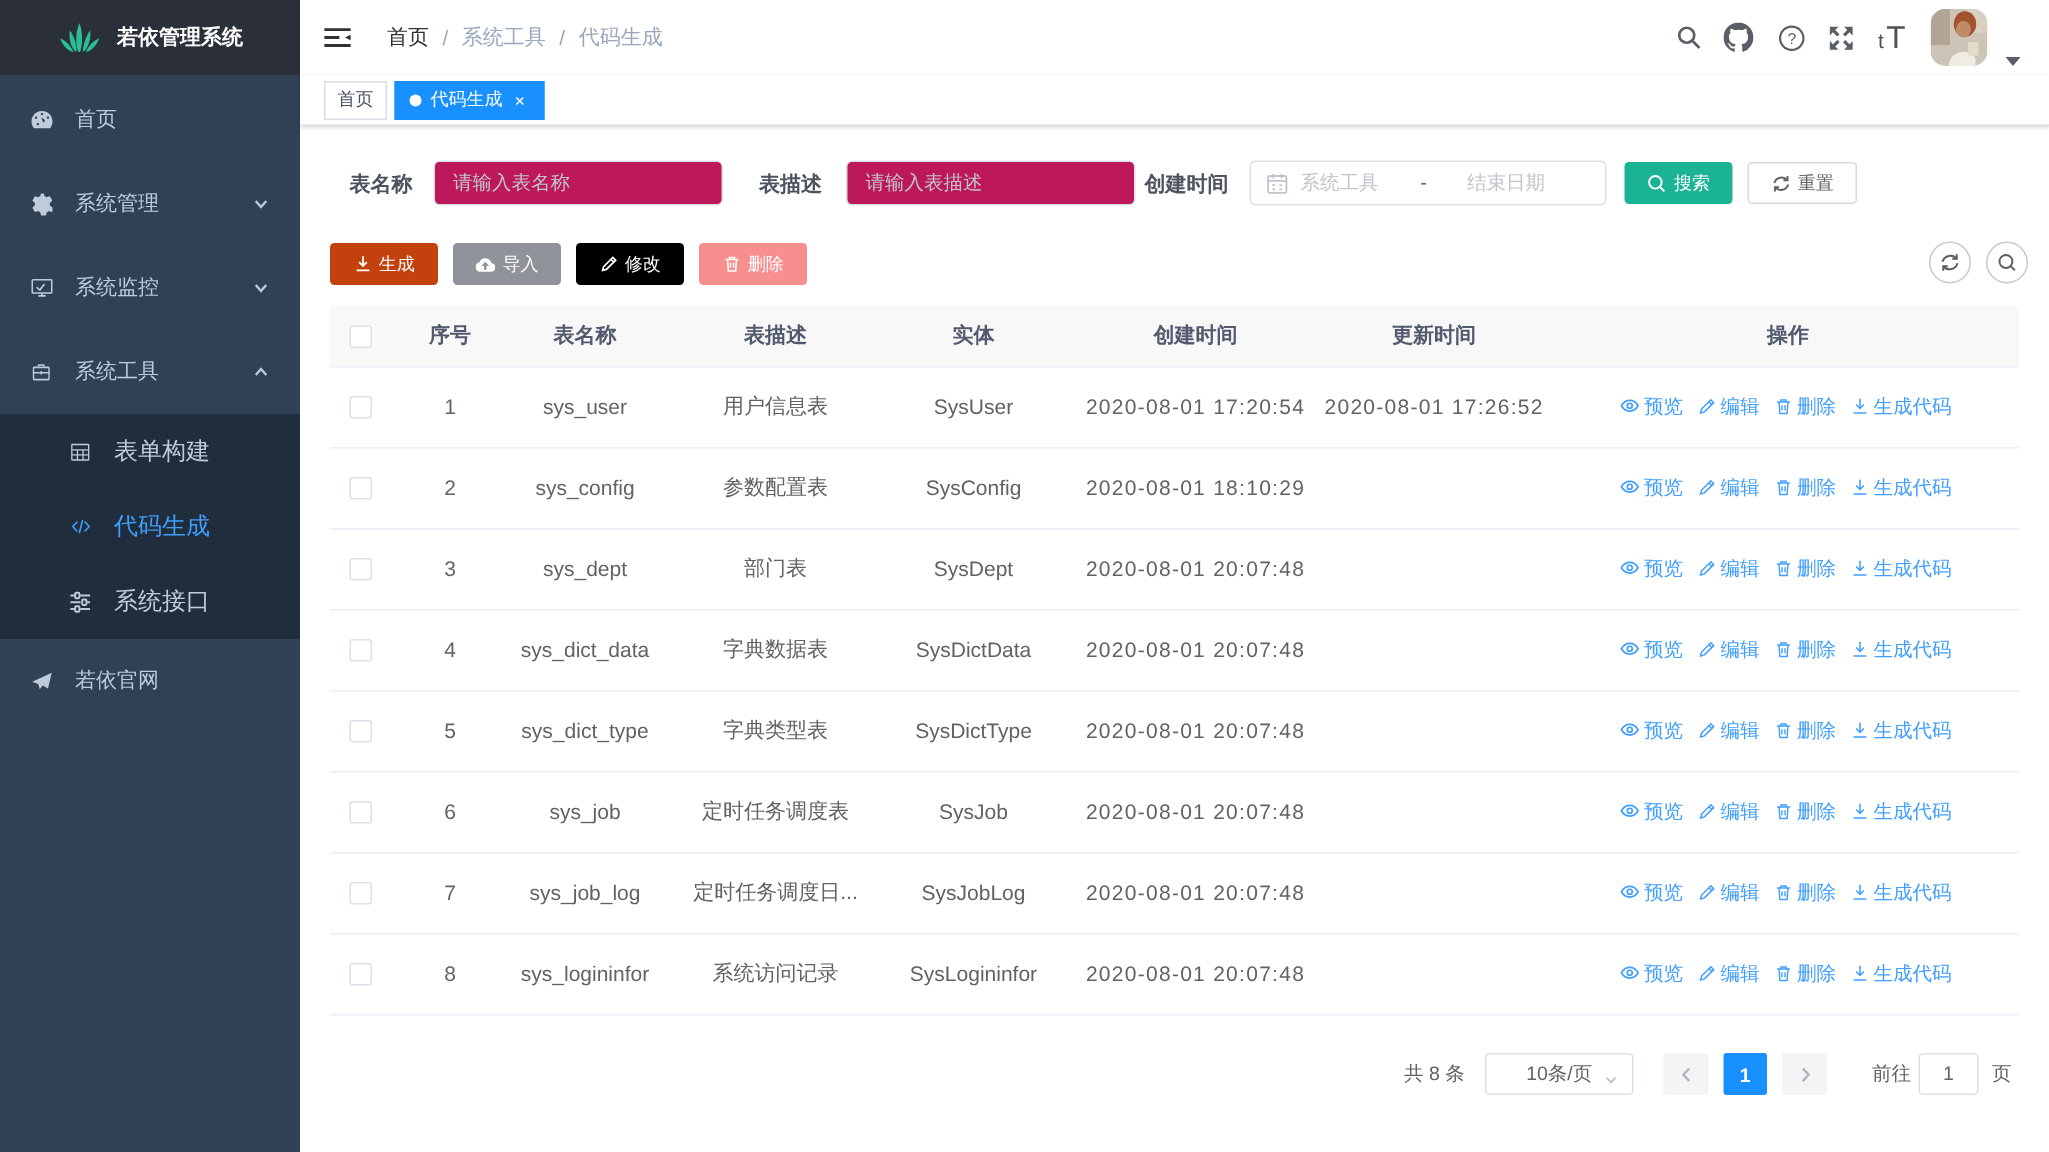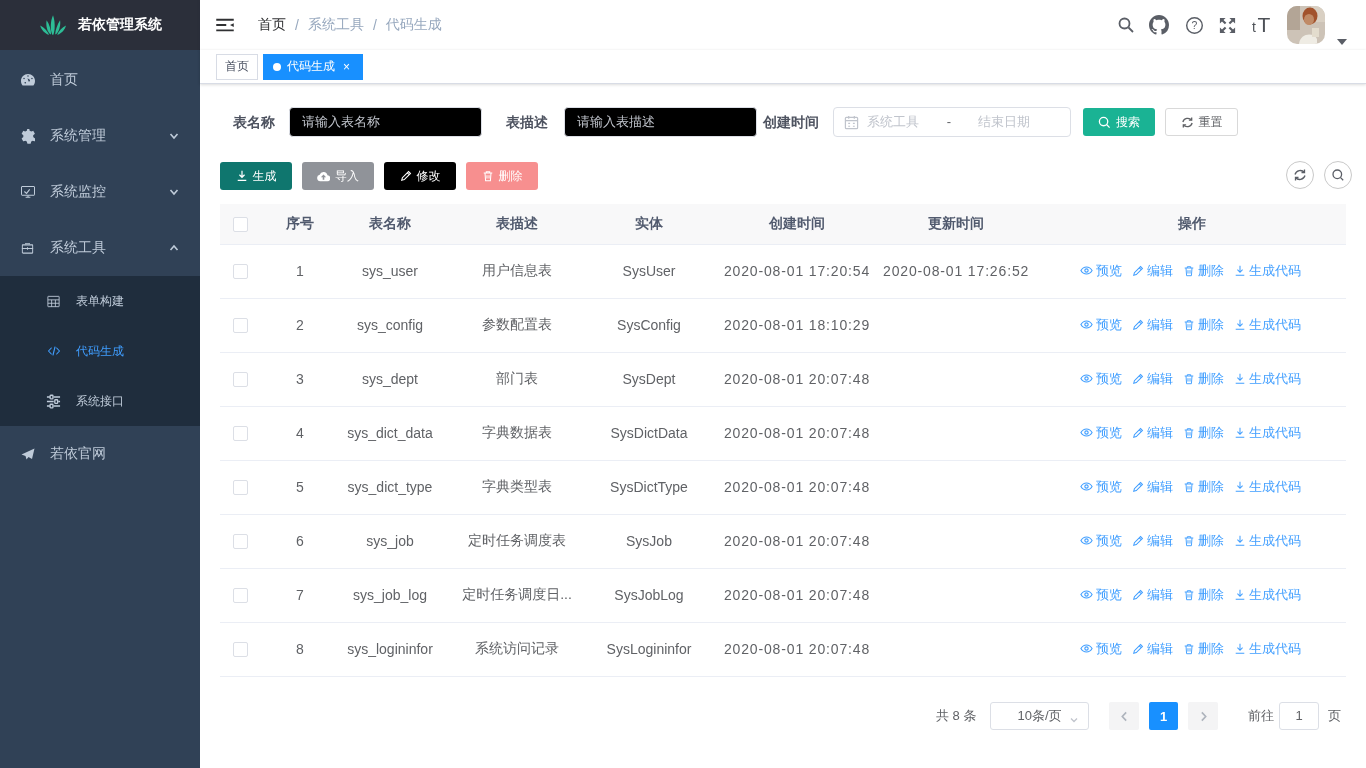--- a/index.html
+++ b/index.html
@@ -8,21 +8,21 @@
 .sidebar { position:absolute; left:0; top:0; width:200px; height:768px; background:#304156; }
 .logo { height:50px; background:#2b2f3a; display:flex; align-items:center; justify-content:center; }
 .logo .ltxt { color:#fff; font-weight:bold; font-size:14px; margin-left:10px; }
 .menu { padding-top:2px; }
 .mitem { height:56px; display:flex; align-items:center; padding-left:20px; position:relative;
   color:#bfcbd9; font-size:14px; cursor:pointer; }
 .mitem .micon { width:24px; height:16px; display:flex; align-items:center; }
 .mitem .mtxt { margin-left:6px; }
 .mitem .caret { position:absolute; right:20px; top:21px; }
 .submenu { background:#1f2d3d; }
-.smitem { height:50px; display:flex; align-items:center; padding-left:46px; color:#bfcbd9; font-size:12px; }
+.smitem { height:50px; display:flex; align-items:center; padding-left:46px; color:#bfcbd9; font-size:16px; }
 .smitem .micon { width:24px; height:16px; display:flex; align-items:center; }
 .smitem .mtxt { margin-left:6px; }
 .smitem.active { color:#409eff; }
 .main { position:absolute; left:200px; top:0; width:1166px; height:768px; }
 .navbar { height:50px; position:relative; box-shadow:0 1px 4px rgba(0,21,41,.08); background:#fff; }
 .hamburger { position:absolute; left:15px; top:15px; }
 .crumbs { position:absolute; left:58px; top:0; height:50px; display:flex; align-items:center; font-size:14px; }
 .crumbs .c1 { color:#303133; }
 .crumbs .sep { color:#97a8be; margin:0 9px; }
 .crumbs .c2 { color:#97a8be; }
@@ -34,21 +34,21 @@
   display:flex; align-items:center; padding-left:16px; position:relative; z-index:2;}
 .tag { height:26px; border:1px solid #d8dce5; background:#fff; color:#495060; font-size:12px;
   display:inline-flex; align-items:center; padding:0 8px; margin-right:5px; }
 .tag.on { background:#1890ff; border-color:#1890ff; color:#fff; padding:0 12px 0 9px; }
 .tag .dot { width:8px; height:8px; border-radius:50%; background:#fff; margin-right:6px; }
 .tag .x { margin-left:8px; font-size:12px; }
 .content { position:relative; height:684px; background:#fff; }
 
 .flabel { position:absolute; font-size:14px; font-weight:bold; color:#4e5360; line-height:30px; top:23px; }
 .finput { position:absolute; top:23px; height:30px; border:1px solid #dcdfe6; border-radius:4px;
-  font-size:13px; color:#c0c4cc; display:flex; align-items:center; padding-left:12px; background:#000000; }
+  font-size:13px; color:#c0c4cc; display:flex; align-items:center; padding-left:12px; background:#be185d; }
 .daterange { position:absolute; top:23px; left:633px; width:238px; height:30px; border:1px solid #dcdfe6;
   border-radius:4px; display:flex; align-items:center; font-size:13px; color:#c0c4cc; }
 .btn { position:absolute; height:28px; border-radius:3px; font-size:12px; color:#fff;
   display:inline-flex; align-items:center; justify-content:center; }
 .btn svg { margin-right:5px; }
 
 .gtable { position:absolute; left:20px; top:120px; width:1126px; border-collapse:collapse; table-layout:fixed;
   font-size:14px; color:#606266; }
 .gtable th:last-child { padding-left:16px; }
 .gtable th { background:#f8f8f9; color:#515a6e; font-weight:bold; height:40px;
@@ -254,21 +254,21 @@
       <span style="position:absolute;left:135px;top:0;width:70px;text-align:center;line-height:28px">结束日期</span>
     </div>
     <div class="btn" style="left:883px; top:24px; width:72px; background:#1ab394;"><svg width="13" height="13" viewBox="0 0 14 14" fill="none" stroke="#fff" stroke-width="1.4">
           <circle cx="6" cy="6" r="4.5"></circle>
           <path d="M9.5 9.5l3 3"></path>
         </svg> 搜索</div>
     <div class="btn" style="left:965px; top:24px; width:73px; background:#fff; border:1px solid #d9d9d9; color:#606266;"><svg width="13" height="13" viewBox="0 0 14 14" fill="none" stroke="#606266" stroke-width="1.4">
           <path d="M11.5 4.5A5.5 5.5 0 0 0 2 6.5M2.5 9.5A5.5 5.5 0 0 0 12 7.5"></path>
           <path d="M11.5 1.5v3h-3M2.5 12.5v-3h3" fill="none"></path>
         </svg> 重置</div>
-    <div class="btn" style="left:20px; top:78px; width:72px; background:#0f766e;"><svg width="12" height="12" viewBox="0 0 14 14" fill="none" stroke="#fff" stroke-width="1.4">
+    <div class="btn" style="left:20px; top:78px; width:72px; background:#c2410c;"><svg width="12" height="12" viewBox="0 0 14 14" fill="none" stroke="#fff" stroke-width="1.4">
           <path d="M7 1v7M4 5.5L7 8.5 10 5.5M2 12h10"></path>
         </svg> 生成</div>
     <div class="btn" style="left:102px; top:78px; width:72px; background:#909399;"><svg width="13" height="13" viewBox="0 0 16 14" fill="#fff">
           <path d="M12.9 5.6A5 5 0 0 0 3.3 4.9 4 4 0 0 0 4 12.8h8.5a3.6 3.6 0 0 0 .4-7.2zM9 8v3H7V8H4.8L8 4.6 11.2 8z"></path>
         </svg> 导入</div>
     <div class="btn" style="left:184px; top:78px; width:72px; background:#000000;"><svg width="12" height="12" viewBox="0 0 14 14" fill="none" stroke="#fff" stroke-width="1.3">
           <path d="M2 12l.8-3L10 1.8l2.2 2.2L5 11.2 2 12zM8.5 3.3l2.2 2.2"></path>
         </svg> 修改</div>
     <div class="btn" style="left:266px; top:78px; width:72px; background:#f78f8f;"><svg width="12" height="12" viewBox="0 0 14 14" fill="none" stroke="#fff" stroke-width="1.2">
           <path d="M2 3.5h10M5 3.5V2h4v1.5M3.5 3.5l.7 9h5.6l.7-9M5.8 6v4M8.2 6v4"></path>

